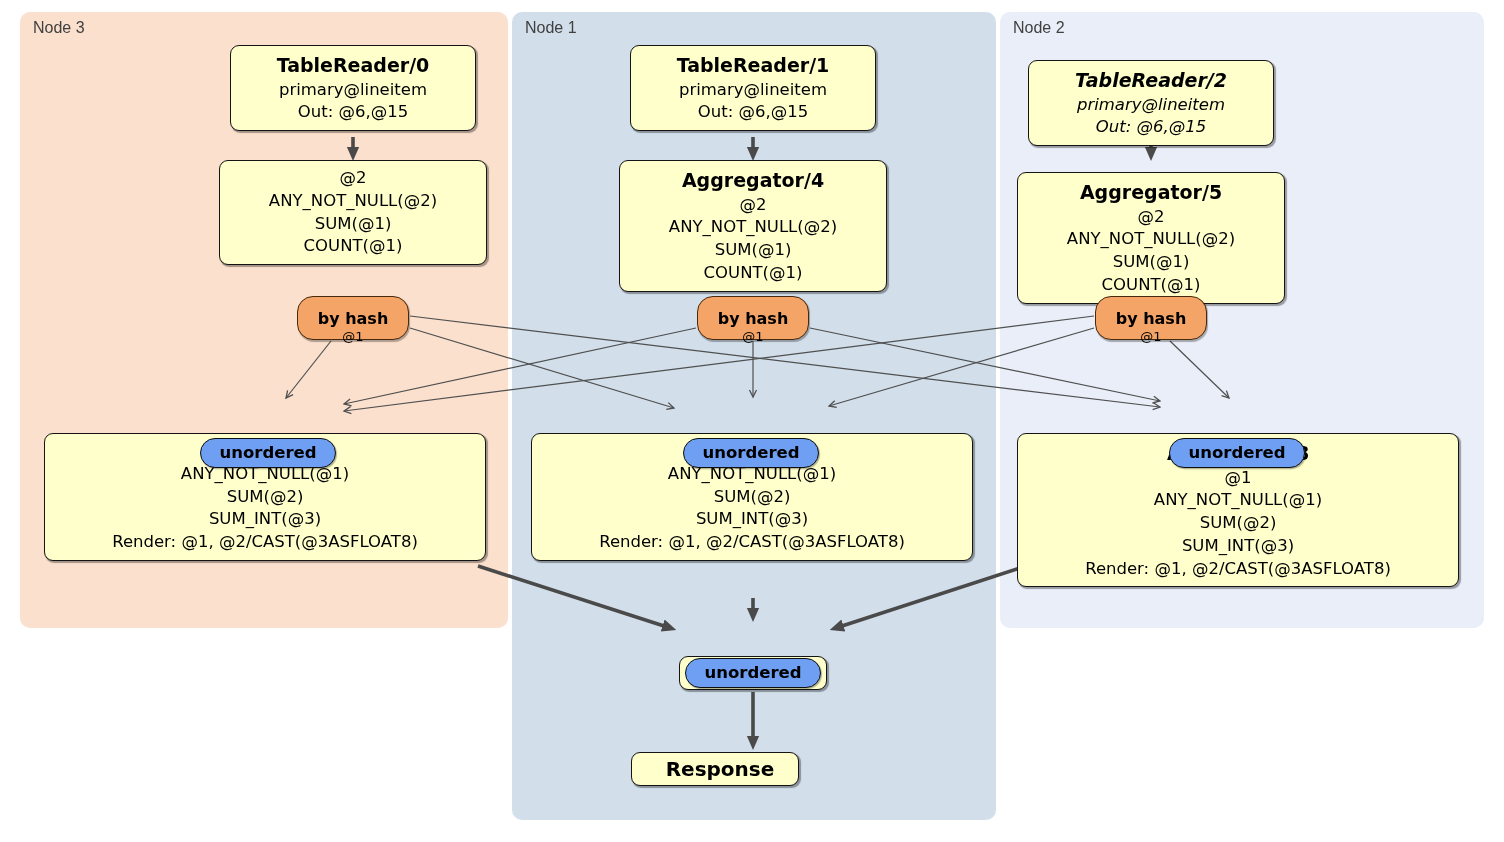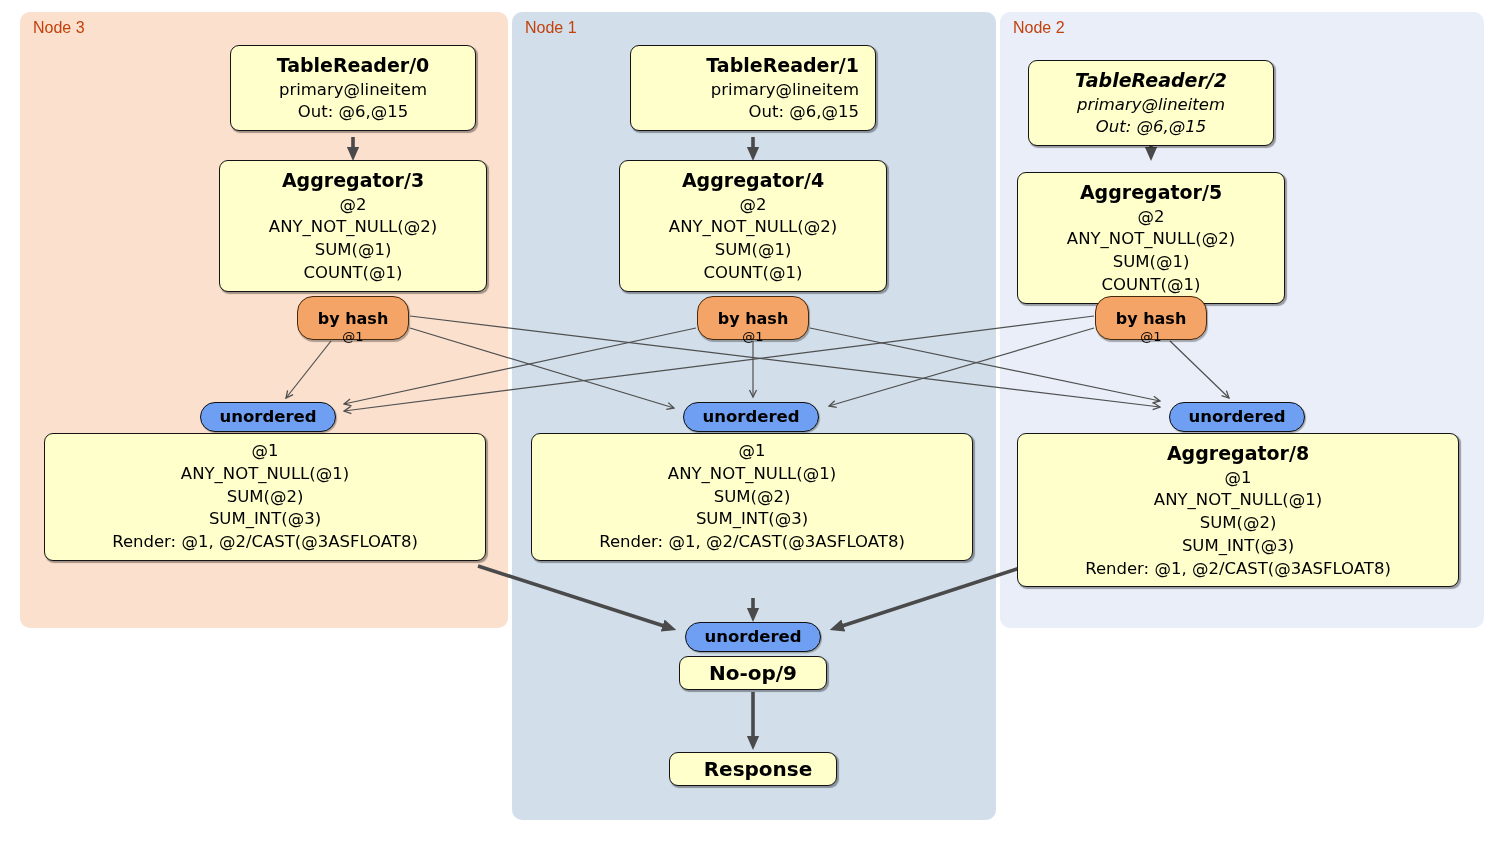--- a/index.html
+++ b/index.html
@@ -3,21 +3,21 @@
 <meta charset="utf-8">
 <style>
   html,body{margin:0;padding:0;background:#ffffff;}
   #canvas{
     position:relative;width:1504px;height:842px;overflow:hidden;
     font-family:"DejaVu Sans","Liberation Sans",sans-serif;color:#000;
   }
   .region{position:absolute;border-radius:10px;}
   .region-label{
     position:absolute;left:13px;top:7px;font-family:"Liberation Sans",sans-serif;
-    font-size:16px;color:#c2410c;white-space:nowrap;
+    font-size:16px;color:#404040;white-space:nowrap;
   }
   #edges{position:absolute;left:0;top:0;z-index:2;}
   .opbox{
     position:absolute;z-index:3;background:#ffffcc;border:1.6px solid #141414;
     border-radius:9px;text-align:center;padding:6px 16px;transform:translateX(-50%);
     box-shadow:1.2px 1.4px 1px rgba(0,0,0,0.35);
   }
   .opbox .ttl{font-size:19px;font-weight:bold;line-height:1.4;white-space:nowrap;}
   .opbox .ln{font-size:16.5px;line-height:1.38;white-space:nowrap;}
   .pill{
@@ -25,21 +25,21 @@
     box-shadow:1px 1.2px 1px rgba(0,0,0,0.3);
   }
   .pill.hash{
     width:112px;height:44px;border-radius:16px;border:1.6px solid #47290d;
     padding-top:12px;box-sizing:border-box;
   }
   .pill.hash .pttl{font-size:16px;font-weight:bold;line-height:1.25;}
   .pill.hash .pdet{font-size:13px;line-height:1.2;}
   .pill.stream{
     width:136px;height:30px;border-radius:15px;border:1.6px solid #101010;
-    font-size:16.5px;font-weight:bold;line-height:28px;box-sizing:border-box;
+    font-size:16.5px;font-weight:bold;line-height:28px;box-sizing:border-box;margin-top:36px;
   }
   .final-box{font-weight:bold;font-size:20px;line-height:1.3;padding:3px 12px;}
 </style>
 </head>
 <body>
 
 <div id="canvas">
 
   <div class="region" style="left: 20px; top: 12px; width: 488px; height: 616px; background-color: rgb(251, 224, 205);">
     <span class="region-label">Node 3</span>
@@ -83,42 +83,41 @@
       <line x1="753" y1="692" x2="753" y2="737" marker-end="url(#athick)"></line>
     </g>
   </svg>
 
   <div class="opbox" style="left:353px;top:45px;width:212px;">
     <div class="ttl">TableReader/0</div>
     <div class="ln">primary@lineitem</div>
     <div class="ln">Out: @6,@15</div>
   </div>
   <div class="opbox" style="left:353px;top:160px;width:234px;">
-    <div class="ttl">Aggregator/3</div>
     <div class="ln">@2</div>
     <div class="ln">ANY_NOT_NULL(@2)</div>
     <div class="ln">SUM(@1)</div>
     <div class="ln">COUNT(@1)</div>
   </div>
   <div class="pill hash" style="left: 353px; top: 296px; background-color: rgb(244, 164, 102);">
     <div class="pttl">by hash</div>
     <div class="pdet">@1</div>
   </div>
   <div class="pill stream" style="left: 268px; top: 402px; background-color: rgb(110, 159, 242);">
     <span>unordered</span>
   </div>
   <div class="opbox" style="left:265px;top:433px;width:408px;">
     <div class="ln">@1</div>
     <div class="ln">ANY_NOT_NULL(@1)</div>
     <div class="ln">SUM(@2)</div>
     <div class="ln">SUM_INT(@3)</div>
     <div class="ln">Render: @1, @2/CAST(@3ASFLOAT8)</div>
   </div>
 
-  <div class="opbox" style="left:753px;top:45px;width:212px;text-align:right;">
+  <div class="opbox" style="left:753px;top:45px;width:212px;">
     <div class="ttl">TableReader/1</div>
     <div class="ln">primary@lineitem</div>
     <div class="ln">Out: @6,@15</div>
   </div>
   <div class="opbox" style="left:753px;top:160px;width:234px;">
     <div class="ttl">Aggregator/4</div>
     <div class="ln">@2</div>
     <div class="ln">ANY_NOT_NULL(@2)</div>
     <div class="ln">SUM(@1)</div>
     <div class="ln">COUNT(@1)</div>
@@ -165,17 +164,17 @@
     <div class="ln">SUM_INT(@3)</div>
     <div class="ln">Render: @1, @2/CAST(@3ASFLOAT8)</div>
   </div>
 
   <div class="pill stream" style="left: 753px; top: 622px; background-color: rgb(110, 159, 242);">
     <span>unordered</span>
   </div>
   <div class="opbox final-box" style="left:753px;top:656px;width:122px;">
     <span>No-op/9</span>
   </div>
-  <div class="opbox final-box" style="left:753px;top:752px;width:132px;padding-left:22px;">
+  <div class="opbox final-box" style="left:715px;top:752px;width:132px;padding-left:22px;">
     <span>Response</span>
   </div>
 
 </div>
 
 </body></html>

